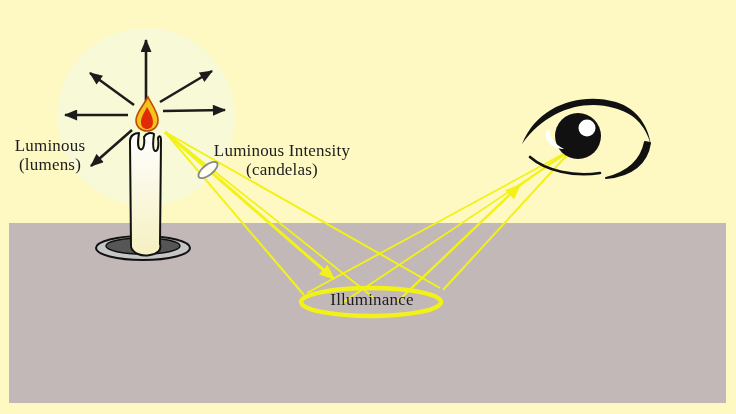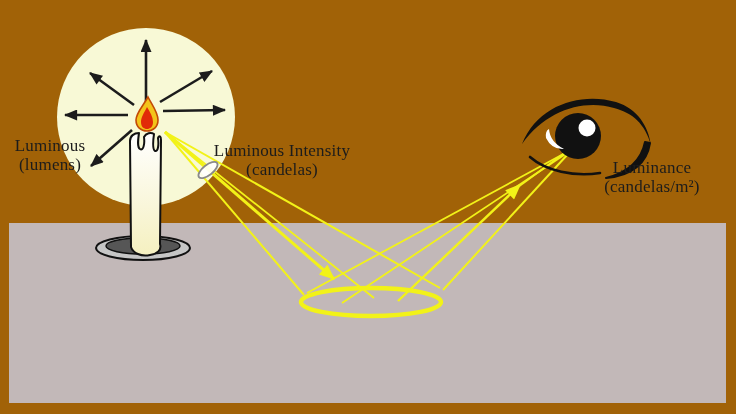--- a/index.html
+++ b/index.html
@@ -1,19 +1,19 @@
 <!DOCTYPE html>
 <html style="--halo: #f8f9d6; --ground: #c2b8b8; --ray: #f2f218; --flame-outer: #f3c41b; --flame-edge: #c34a06; --flame-inner: #e12a08; --candle-top: #ffffff; --candle-bottom: #f5f0c0; --dish-outer: #c6c6c6; --dish-inner: #565656; --ink: #1c1c1c; --solid-angle-stroke: #8a8a8a;"><head>
 <meta charset="utf-8">
 <style>
   html,body{margin:0;padding:0;background:#ffffff;}
   #canvas{
     position:relative;
     width:736px;height:414px;
-    background:#a16207;
+    background:#fef9c3;
     font-family:"Liberation Serif", serif;
     overflow:hidden;
   }
   #scene{position:absolute;left:0;top:0;z-index:1;}
   .label{
     position:absolute;z-index:2;
     text-align:center;
     color:var(--ink);
     font-size:17px;line-height:19px;
     letter-spacing:0.2px;
@@ -105,20 +105,17 @@
     <span>Luminous</span>
     <span>(lumens)</span>
   </div>
 
   <div class="label" style="left:192px;top:141px;width:180px;">
     <span>Luminous Intensity</span>
     <span>(candelas)</span>
   </div>
 
   <div class="label" style="left:286px;top:290px;width:172px;">
+    <span>Illuminance</span>
   </div>
 
-  <div class="label" style="left:576px;top:158px;width:152px;">
-    <span>Luminance</span>
-    <span>(candelas/m²)</span>
-  </div>
 
 </div>
 
 </body></html>

